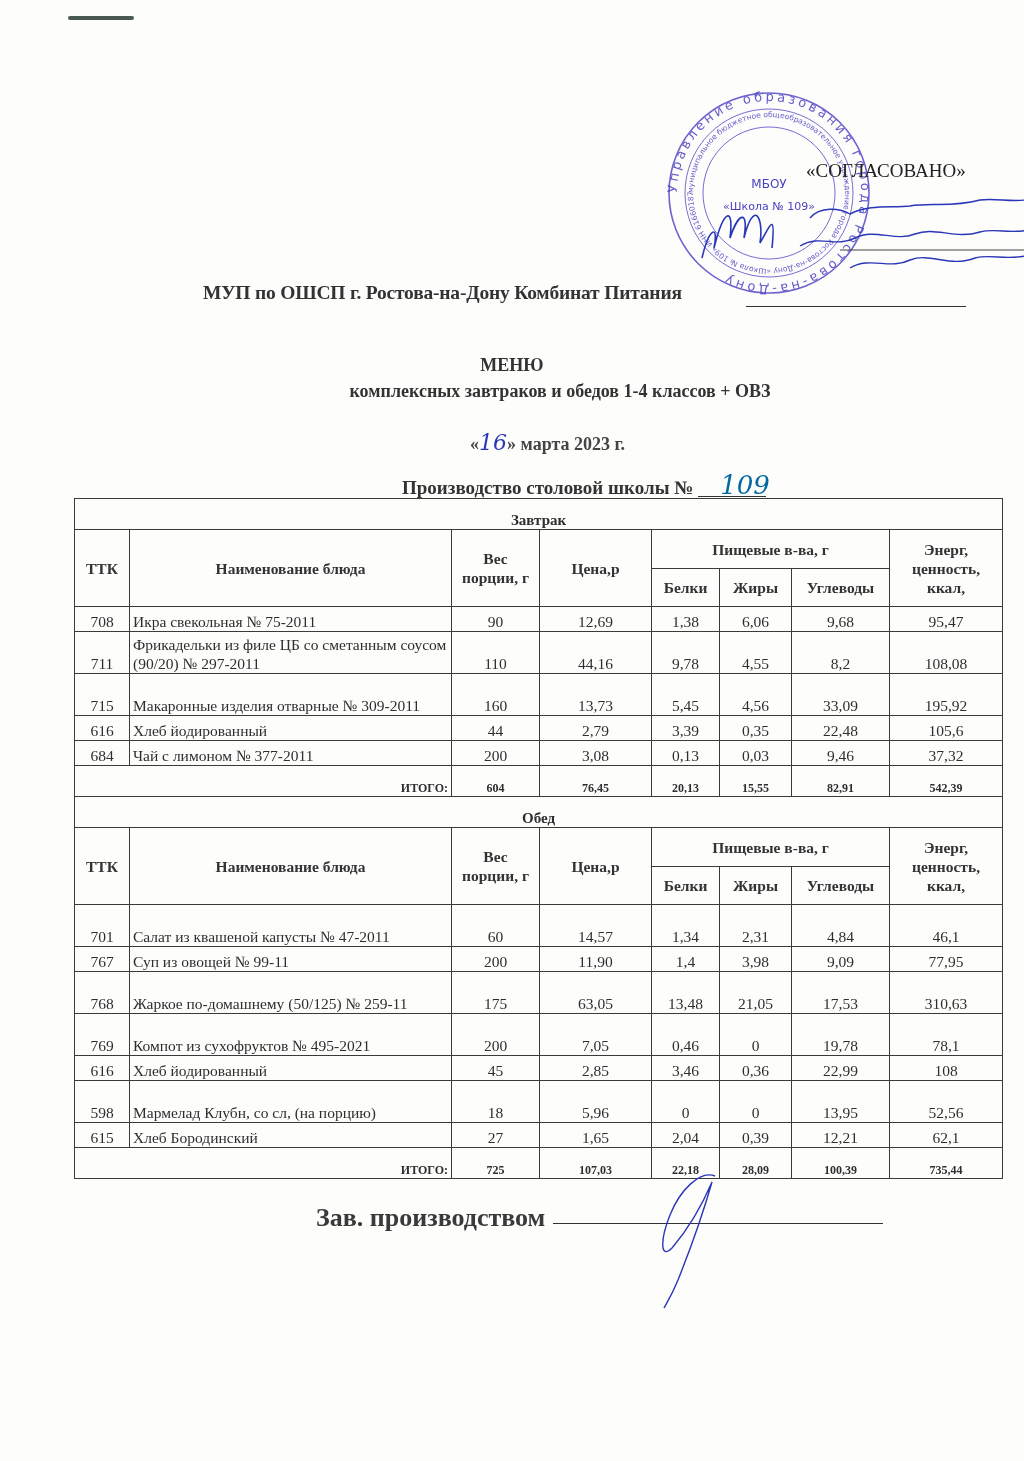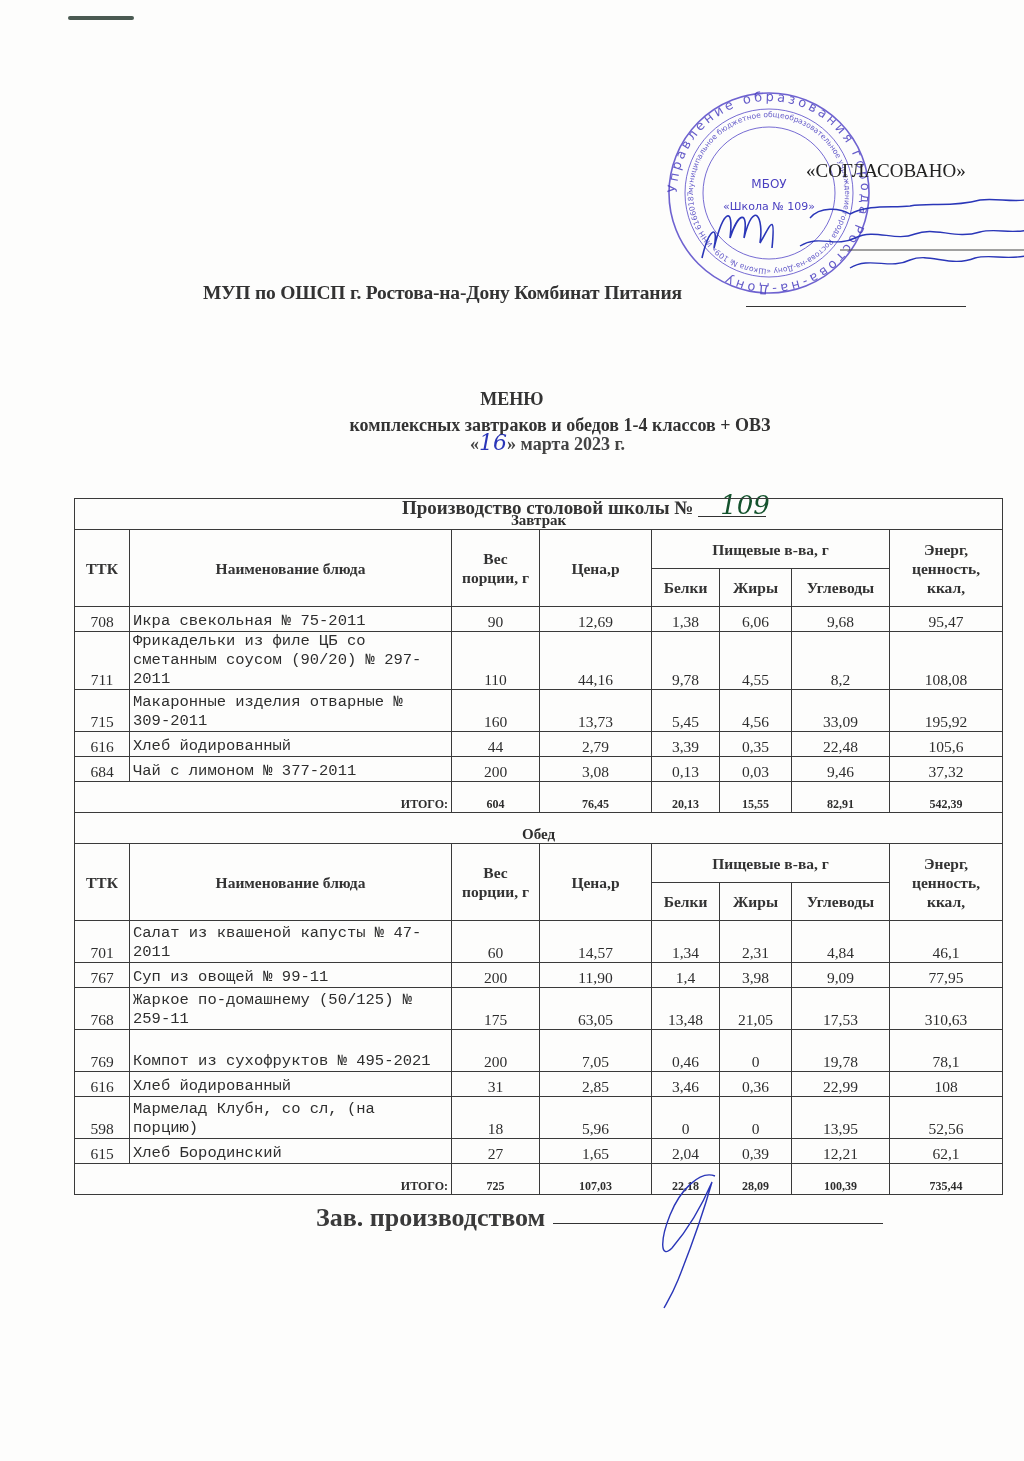--- a/index.html
+++ b/index.html
@@ -11,40 +11,40 @@
   .abs { position: absolute; }
   .topmark { left: 68px; top: 16px; width: 66px; height: 4px; background: #4a5a52; border-radius: 2px; }
 
   .approval { left: 806px; top: 160px; font-size: 19px; color: #222; }
   .stamp { left: 664px; top: 88px; width: 210px; height: 210px; }
   .handsig { left: 780px; top: 178px; width: 250px; height: 100px; }
 
   .org { left: 203px; top: 282px; font-size: 19.5px; font-weight: bold; color: #333; letter-spacing: -0.2px; }
   .org-line { left: 746px; top: 306px; width: 220px; height: 0; border-bottom: 1.5px solid #333; }
 
-  .title { left: 0; width: 1024px; text-align: center; font-weight: bold; color: #333; margin-top: 34px; }
+  .title { left: 0; width: 1024px; text-align: center; font-weight: bold; color: #333; }
   .t1 { top: 355px; font-size: 18px; }
   .t2 { top: 381px; font-size: 18px; padding-left: 48px; }
   .date { left: 470px; top: 430px; font-size: 18px; font-weight: bold; color: #444; }
   .date .hand { font-family: "DejaVu Serif", serif; font-style: italic; color: #2a36b8; font-weight: normal; font-size: 22px; margin-top: 14px; }
   .prod { left: 402px; top: 474px; font-size: 19px; font-weight: bold; color: #333; }
-  .prod .num { display: inline-block; border-bottom: 1.5px solid #333; width: 68px; padding-left: 22px; box-sizing: border-box; font-style: italic; font-weight: normal; color: #14532d; font-size: 26px; line-height: 22px; font-family: "DejaVu Serif", serif; margin-top: 20px; }
+  .prod .num { display: inline-block; border-bottom: 1.5px solid #333; width: 68px; padding-left: 22px; box-sizing: border-box; font-style: italic; font-weight: normal; color: #0369a1; font-size: 26px; line-height: 22px; font-family: "DejaVu Serif", serif; }
 
   table.menu {
     position: absolute; left: 74px; top: 498px; width: 928px;
     border-collapse: collapse; table-layout: fixed; font-size: 15.5px; color: #2e2e2e; padding-left: 28px;
   }
   table.menu td, table.menu th { border: 1.3px solid #3a3a3a; padding: 0 3px; }
   table.menu th { font-weight: bold; text-align: center; line-height: 19px; color: #333; }
   .sec td { text-align: center; font-weight: bold; height: 30px; vertical-align: bottom; font-size: 15px; }
   .hdr1 th { height: 38px; }
   .hdr2 th { height: 37px; }
   td.ttk { text-align: center; margin-left: 20px; }
   td.c { text-align: center; vertical-align: bottom; }
-  td.name { vertical-align: bottom; line-height: 19px; font-family: Liberation Mono, monospace; }
+  td.name { vertical-align: bottom; line-height: 19px; }
   tr.r1 td { height: 24px; }
   tr.r2 td { height: 41px; }
   tr.tot td { height: 30px; font-weight: bold; font-size: 12px; margin-left: 29px; }
   td.totlbl { text-align: right; padding-right: 8px; vertical-align: bottom; }
 
   .sign { left: 316px; top: 1203px; font-size: 26px; font-weight: bold; color: #3a3a3a; }
   .sign-line { left: 553px; top: 1223px; width: 330px; border-bottom: 1.5px solid #333; }
   .sig2 { left: 620px; top: 1170px; width: 110px; height: 140px; }
 </style>
 </head>
@@ -230,21 +230,21 @@
         <td class="c">200</td>
         <td class="c">7,05</td>
         <td class="c">0,46</td>
         <td class="c">0</td>
         <td class="c">19,78</td>
         <td class="c">78,1</td>
       </tr>
       <tr class="r1">
         <td class="c ttk">616</td>
         <td class="name">Хлеб йодированный</td>
-        <td class="c">31</td>
+        <td class="c">45</td>
         <td class="c">2,85</td>
         <td class="c">3,46</td>
         <td class="c">0,36</td>
         <td class="c">22,99</td>
         <td class="c">108</td>
       </tr>
       <tr class="r2">
         <td class="c ttk">598</td>
         <td class="name">Мармелад Клубн, со сл, (на порцию)</td>
         <td class="c">18</td>

